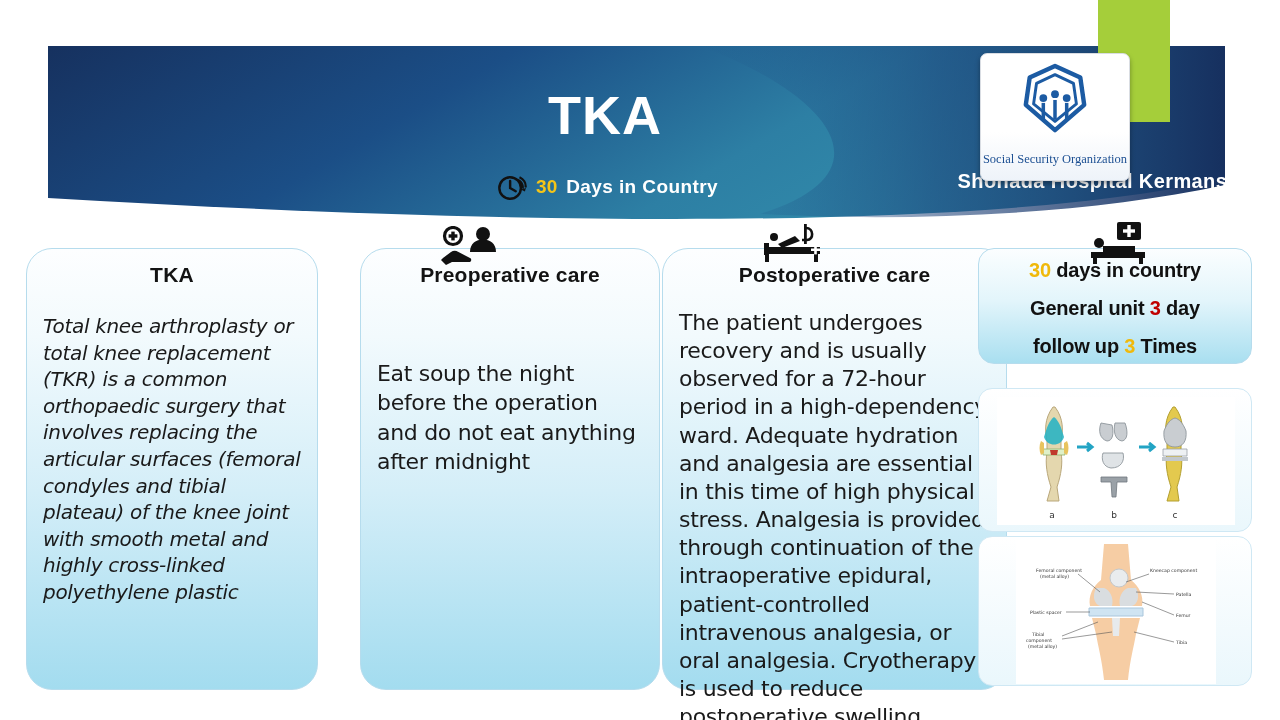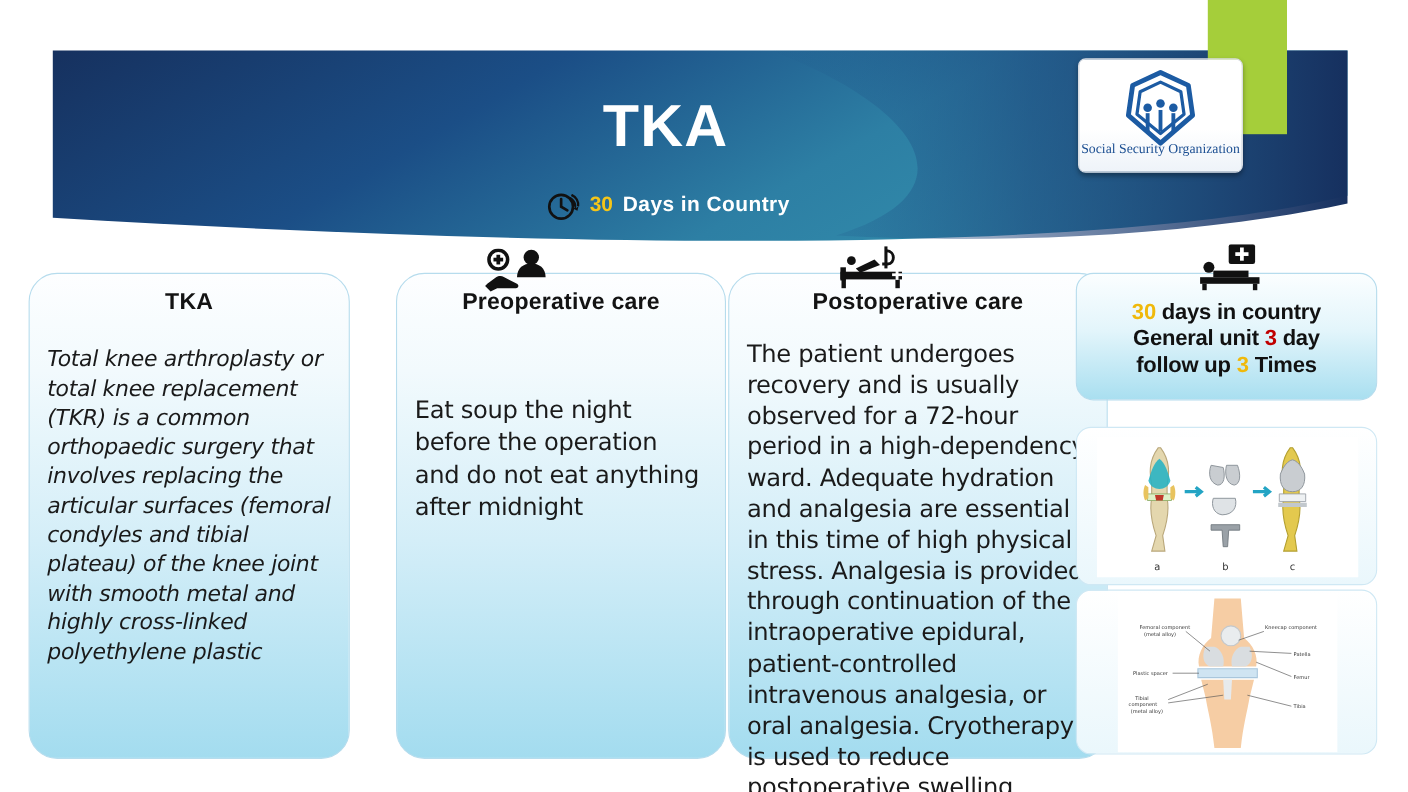--- a/index.html
+++ b/index.html
@@ -37,21 +37,21 @@
   .sub-text { font-size: 19px; font-weight: bold; color: #ffffff; letter-spacing: .4px; }
 
   .hospital-name {
     position: absolute; right: 16px; top: 170px;
     font-size: 20px; font-weight: bold; color: #ffffff;
     letter-spacing: .4px; z-index: 5;
   }
 
   
   .logo-card {
-    position: absolute; left: 980px; top: 53px; width: 150px; height: 104px;
+    position: absolute; left: 980px; top: 53px; width: 150px; height: 128px;
     background: linear-gradient(180deg,#ffffff 0%,#ffffff 62%,#eef3f9 100%);
     border: 1px solid #d9dde3; border-radius: 7px;
     box-shadow: 0 3px 5px rgba(0,0,0,.35);
     z-index: 6; overflow: hidden;
   }
   .logo-mark { position: absolute; left: 50%; top: 8px; transform: translateX(-50%); }
   .logo-caption {
     position: absolute; left: 50%; transform: translateX(-50%);
     bottom: 13px; width: 175px; text-align: center;
     font-size: 12.5px; color: #1c4f92; font-family: "Liberation Serif", serif;
@@ -86,21 +86,21 @@
   .c1 .card-body { margin-top: 26px; font-size: 20px; font-style: italic; }
   .c2 .card-body { margin-top: 72px; font-size: 22px; }
   .c3 .card-body { margin-top: 22px; font-size: 22px; line-height: 1.28; }
 
   
   .stat-card {
     position: absolute; left: 978px; top: 248px; width: 274px; height: 116px;
     border: 1px solid #b6dced; border-radius: 16px;
     background: linear-gradient(180deg,#fbfeff 0%,#e3f5fb 45%,#a9dff0 100%);
     display: flex; flex-direction: column; align-items: center; justify-content: center;
-    gap: 1px; padding-top: 4px;
+    gap: 15px; padding-top: 4px;
   }
   .stat-line { font-size: 20px; font-weight: bold; color: #111; letter-spacing: -.2px; }
   .num-gold { color: #f0b90b; }
   .num-red  { color: #c00000; }
 
   .img-card {
     position: absolute; left: 978px; width: 274px;
     border: 1px solid #cfe8f4; border-radius: 14px;
     background: linear-gradient(180deg,#ffffff 0%,#eaf7fc 100%);
     overflow: hidden;
@@ -143,20 +143,21 @@
       <svg class="clock-icon" viewBox="0 0 32 32">
         <circle cx="14" cy="17" r="11.5" fill="none" stroke="#111" stroke-width="2.6"></circle>
         <path d="M14 9.5 L14 17 L20 20.5" fill="none" stroke="#111" stroke-width="2.6" stroke-linecap="round"></path>
         <path d="M22 7 C27.5 9.5 29.5 14 28.5 18.5 L31 16 L29.8 20.8 L25.4 18.6 L27.4 18.1" fill="#111"></path>
         <path d="M24 5.5 C28.5 7.5 31 12 30.5 16.5" fill="none" stroke="#111" stroke-width="2.4"></path>
       </svg>
       <span class="sub-num">30</span>
       <span class="sub-text">Days in Country</span>
     </div>
 
+    <div class="hospital-name">Shohada Hospital Kermanshah</div>
   </div>
 
   <div class="logo-card">
     <svg class="logo-mark" width="78" height="74" viewBox="0 0 80 76">
       <path d="M40 4 L66 16 L70 44 L40 70 L10 44 L14 16 Z" fill="none" stroke="#1c5ba3" stroke-width="4.5" stroke-linejoin="round"></path>
       <path d="M40 13 L59 22 L62 43 L40 61 L18 43 L21 22 Z" fill="none" stroke="#1c5ba3" stroke-width="3" stroke-linejoin="round"></path>
       <circle cx="28" cy="37" r="4" fill="#1c5ba3"></circle>
       <circle cx="40" cy="33" r="4" fill="#1c5ba3"></circle>
       <circle cx="52" cy="37" r="4" fill="#1c5ba3"></circle>
       <rect x="26.2" y="42" width="3.6" height="17" fill="#1c5ba3"></rect>

